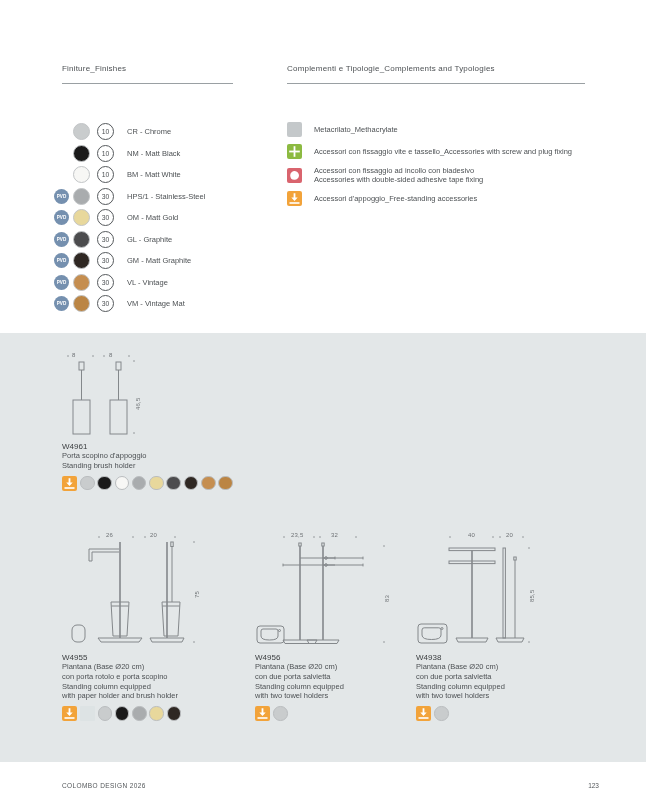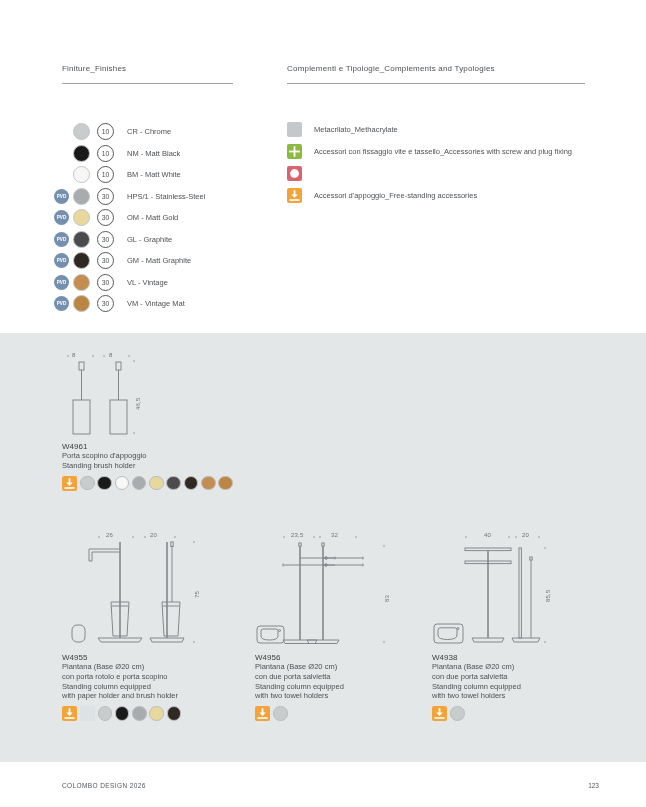--- a/index.html
+++ b/index.html
@@ -155,20 +155,24 @@
             <rect x="2.2" y="6.6" width="10.6" height="1.8" fill="#fff"></rect>
           </svg>
       </span>
       <span class="llabel">Accessori con fissaggio vite e tassello_Accessories with screw and plug fixing</span>
     </div>
     <div class="lrow two">
       <span class="icon-sq" style="background-color: rgb(217, 100, 110);">
         <svg width="15" height="15" viewBox="0 0 15 15">
             <path d="M3.2 7.2 a4.4 4.4 0 1 1 4.3 4.6 q-4.3 .1 -4.3 -4.6 z" fill="#fff"></path>
           </svg>
+      </span>
+      <span class="llabel">
+        <div>Accessori con fissaggio ad incollo con biadesivo</div>
+        <div>Accessories with double-sided adhesive tape fixing</div>
       </span>
     </div>
     <div class="lrow">
       <span class="icon-sq" style="background-color: rgb(242, 163, 58);">
         <svg width="15" height="15" viewBox="0 0 15 15">
             <polygon points="7.5,10 4.3,6.4 6.6,6.4 6.6,2.3 8.4,2.3 8.4,6.4 10.7,6.4" fill="#fff"></polygon>
             <rect x="2.5" y="11.2" width="10" height="1.6" fill="#fff"></rect>
           </svg>
       </span>
       <span class="llabel">Accessori d'appoggio_Free-standing accessories</span>
@@ -322,21 +326,21 @@
       <span class="icon-sq" style="background-color: rgb(242, 163, 58);">
         <svg width="15" height="15" viewBox="0 0 15 15">
             <polygon points="7.5,10 4.3,6.4 6.6,6.4 6.6,2.3 8.4,2.3 8.4,6.4 10.7,6.4" fill="#fff"></polygon>
             <rect x="2.5" y="11.2" width="10" height="1.6" fill="#fff"></rect>
           </svg>
       </span>
       <span class="pswatch" style="background-color: rgb(201, 204, 205);"></span>
     </div>
   </div>
 
-  <div class="product" style="left:432px; top:530px; width:175px;">
+  <div class="product" style="left:416px; top:530px; width:175px;">
     <div class="drawing" style="width:168px; height:118px;">
       <svg width="168" height="118" viewBox="0 0 168 118">
         <line class="tick" x1="33" y1="7" x2="35" y2="7"></line>
           <line class="tick" x1="76" y1="7" x2="78" y2="7"></line>
         <line class="tick" x1="83" y1="7" x2="85" y2="7"></line>
           <line class="tick" x1="106" y1="7" x2="108" y2="7"></line>
         <rect class="art" x="33" y="18" width="46" height="2.6"></rect>
         <rect class="art" x="33" y="31" width="46" height="2.6"></rect>
         <line class="art-thick" x1="56" y1="20.6" x2="56" y2="108"></line>
         <polyline class="art" points="40,108 72,108"></polyline>

